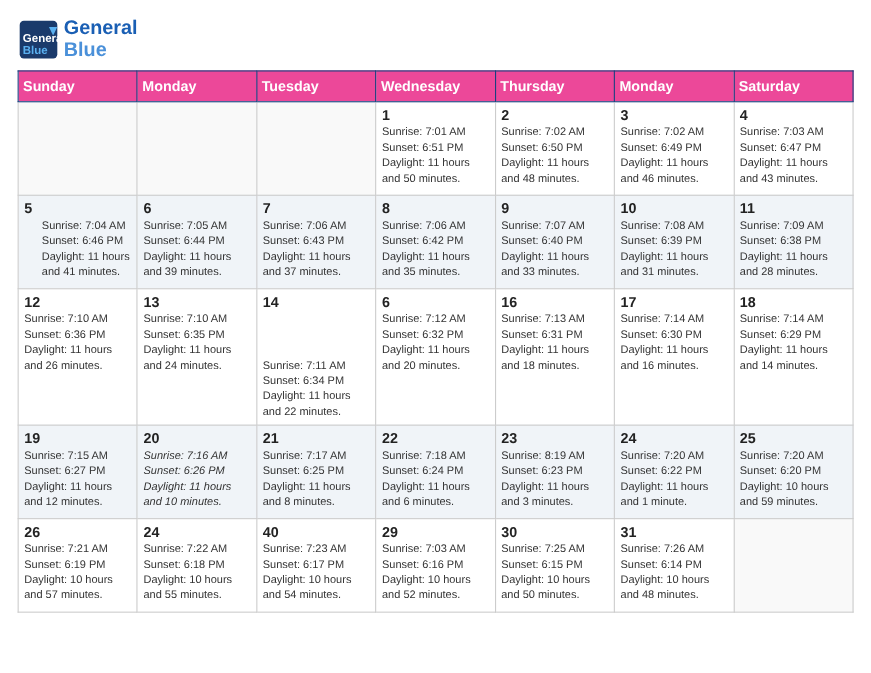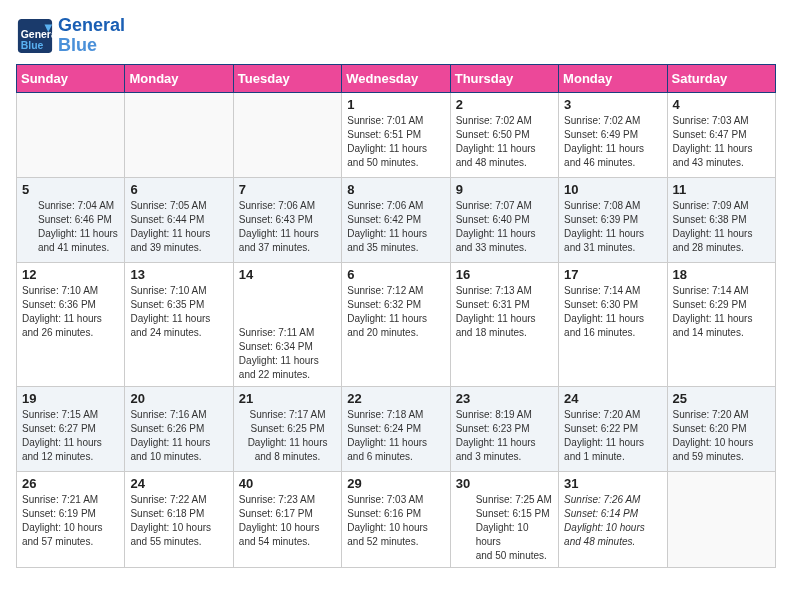--- a/index.html
+++ b/index.html
@@ -255,28 +255,28 @@
       <tr class="alt-row">
         <td>
           <span class="day-number">19</span>
           <div class="day-info" style="white-space: pre-line;">Sunrise: 7:15 AM
 Sunset: 6:27 PM
 Daylight: 11 hours
 and 12 minutes.</div>
         </td>
         <td>
           <span class="day-number">20</span>
-          <div class="day-info" style="white-space: pre-line;">Sunrise: 7:16 AM
+          <div class="day-info" style="white-space: pre-line; font-style: italic;">Sunrise: 7:16 AM
 Sunset: 6:26 PM
 Daylight: 11 hours
 and 10 minutes.</div>
         </td>
         <td>
           <span class="day-number">21</span>
-          <div class="day-info" style="white-space: pre-line; text-align: center;">Sunrise: 7:17 AM
+          <div class="day-info" style="white-space: pre-line;">Sunrise: 7:17 AM
 Sunset: 6:25 PM
 Daylight: 11 hours
 and 8 minutes.</div>
         </td>
         <td>
           <span class="day-number">22</span>
           <div class="day-info" style="white-space: pre-line;">Sunrise: 7:18 AM
 Sunset: 6:24 PM
 Daylight: 11 hours
 and 6 minutes.</div>
@@ -327,28 +327,28 @@
         </td>
         <td>
           <span class="day-number">29</span>
           <div class="day-info" style="white-space: pre-line;">Sunrise: 7:03 AM
 Sunset: 6:16 PM
 Daylight: 10 hours
 and 52 minutes.</div>
         </td>
         <td>
           <span class="day-number">30</span>
-          <div class="day-info" style="white-space: pre-line; margin-left: 20px;">Sunrise: 7:25 AM
+          <div class="day-info" style="white-space: pre-line;">Sunrise: 7:25 AM
 Sunset: 6:15 PM
 Daylight: 10 hours
 and 50 minutes.</div>
         </td>
         <td>
           <span class="day-number">31</span>
-          <div class="day-info" style="white-space: pre-line; font-style: italic;">Sunrise: 7:26 AM
+          <div class="day-info" style="white-space: pre-line;">Sunrise: 7:26 AM
 Sunset: 6:14 PM
 Daylight: 10 hours
 and 48 minutes.</div>
         </td>
         <td class="empty"></td>
       </tr>
     </tbody>
 </table>
 
 </body></html>

